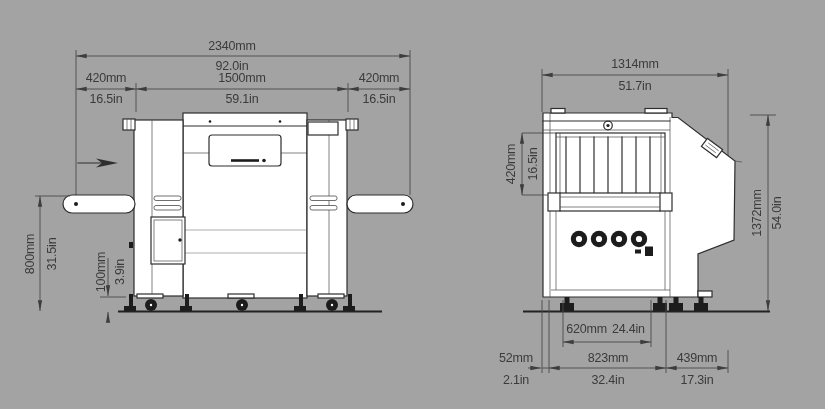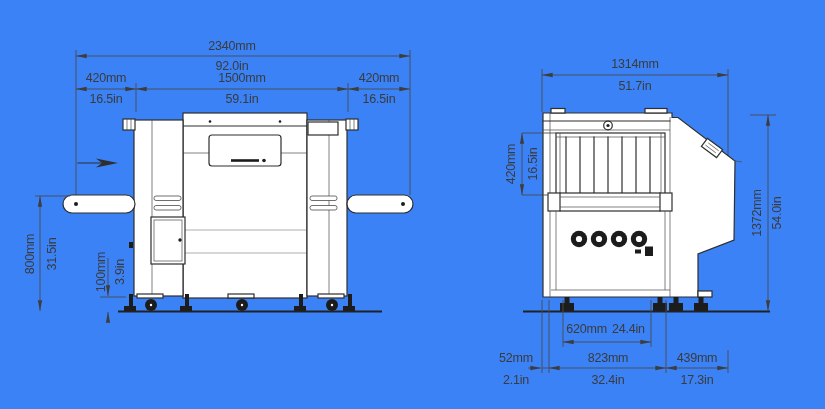--- a/index.html
+++ b/index.html
@@ -1,16 +1,16 @@
 <!DOCTYPE html>
 <html><head>
 <meta charset="utf-8">
 <style>
   html,body { margin:0; padding:0; background:#ffffff; }
-  #stage { position:relative; width:825px; height:409px; background:#3b82f6; overflow:hidden; }
+  #stage { position:relative; width:825px; height:409px; background:#a3a3a3; overflow:hidden; }
   svg { display:block; }
   .ln  { stroke:#2e2e2e; stroke-width:1.2; fill:none; stroke-linecap:square; }
   .lnt { stroke:#4a4a4a; stroke-width:0.7; fill:none; }
   .lng { stroke:#9a9a9a; stroke-width:0.8; fill:none; }
   .fw  { fill:#ffffff; stroke:#2e2e2e; stroke-width:1.2; }
   .fwt { fill:#ffffff; stroke:#4a4a4a; stroke-width:0.8; }
   .blk { fill:#1c1c1c; stroke:none; }
   .dim { stroke:#4b4b4b; stroke-width:0.9; fill:none; }
   .gnd { stroke:#222; stroke-width:2.2; fill:none; }
   .dtx { font-family:"Liberation Sans", sans-serif; font-size:12.5px; fill:#3b3b3b;

